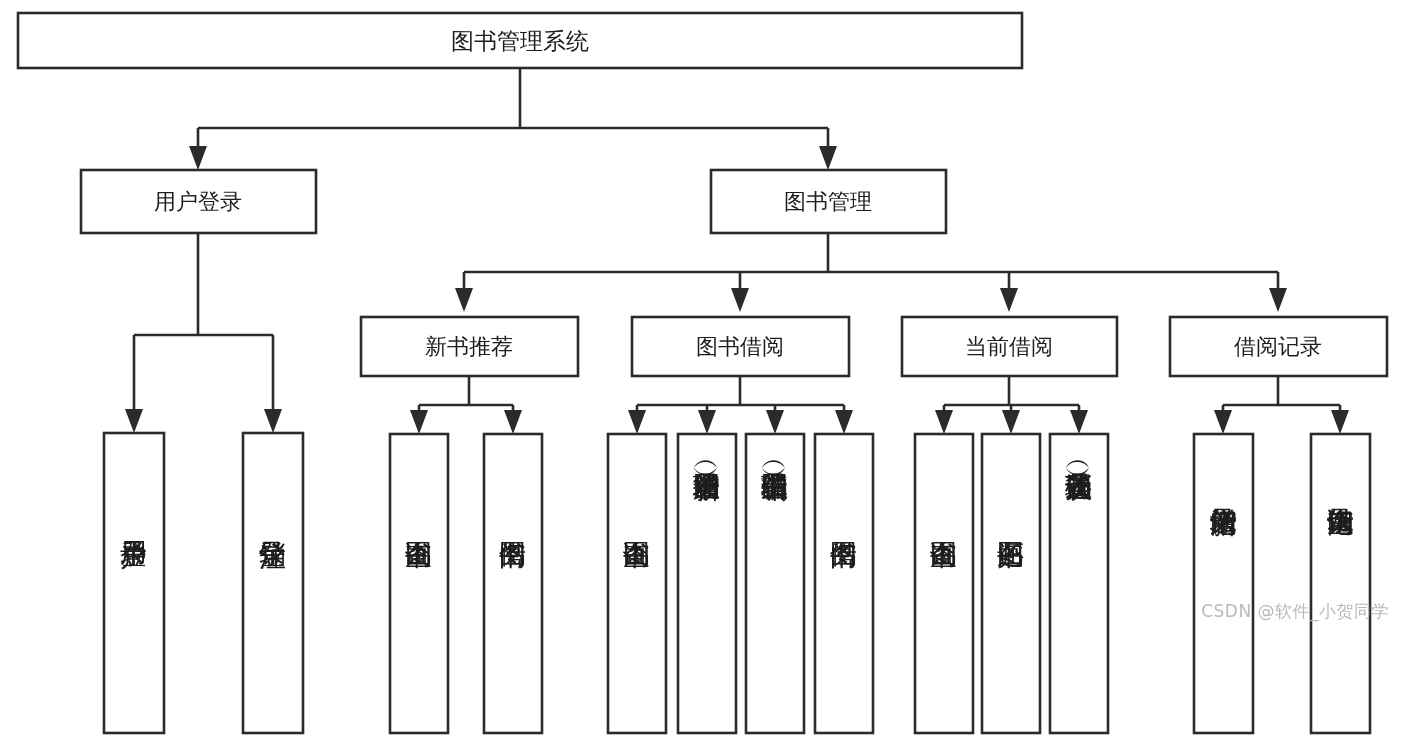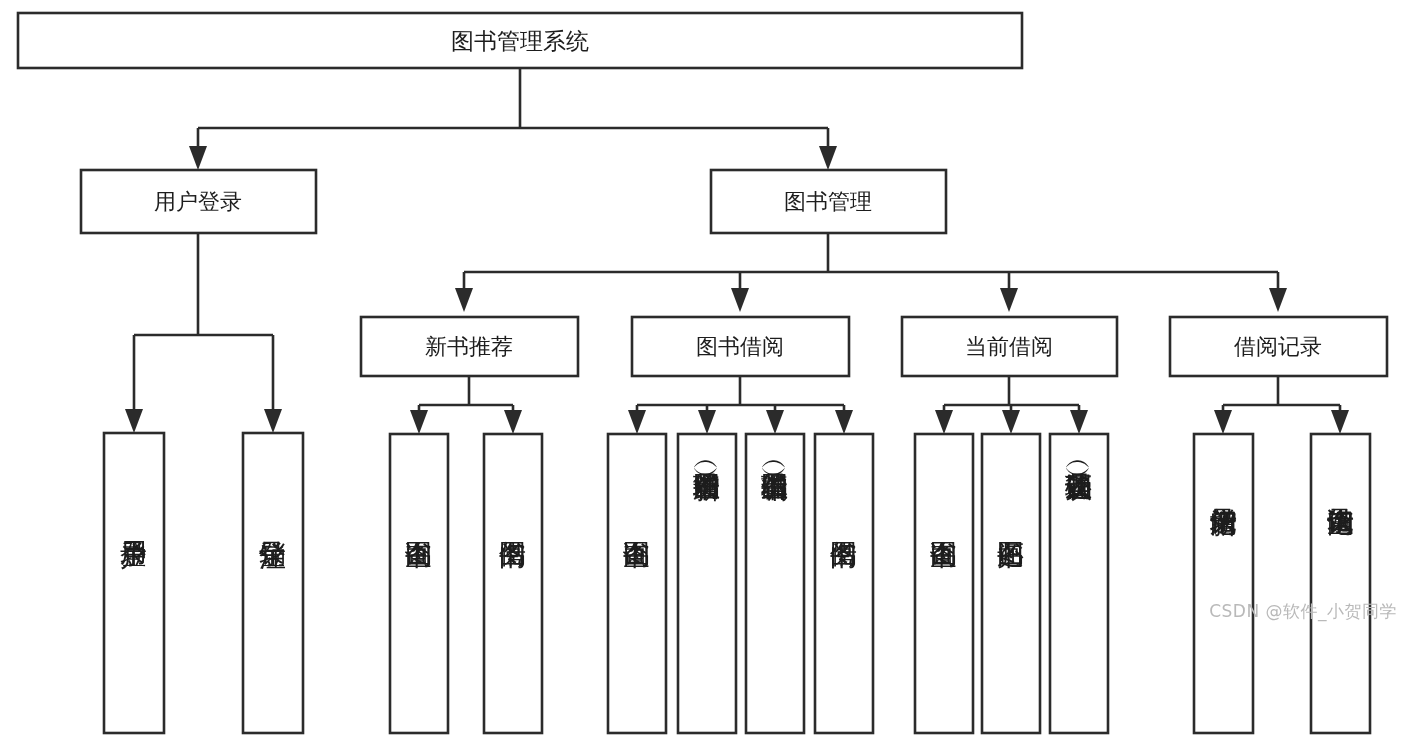--- a/index.html
+++ b/index.html
@@ -52,21 +52,21 @@
     stroke-width: 2.6;
     fill: none;
     stroke-linecap: butt;
   }
   .arrow-head {
     fill: #2b2b2b;
     stroke: none;
   }
   .watermark {
     position: absolute;
-    right: 8px;
+    right: 16px;
     bottom: 6px;
     font-family: "DejaVu Sans", "Liberation Sans", sans-serif;
     font-size: 17px;
     color: #b9b9b9;
     letter-spacing: 0.5px;
     white-space: nowrap;
     pointer-events: none;
   }
 </style>
 </head>

